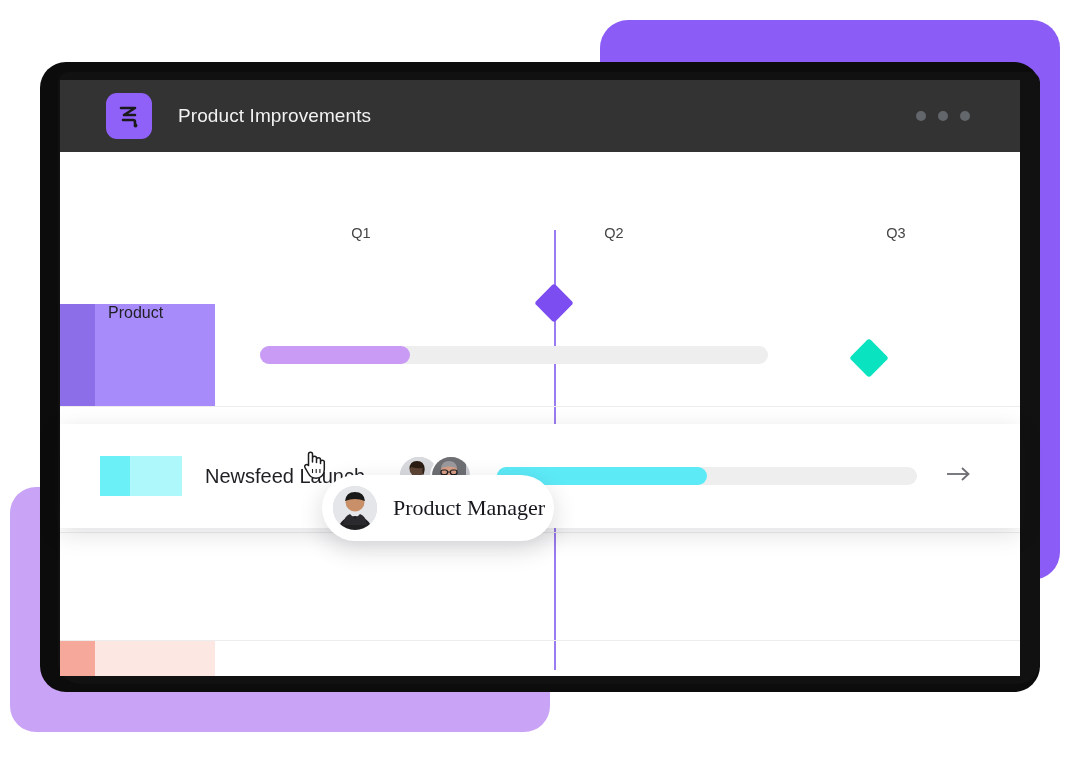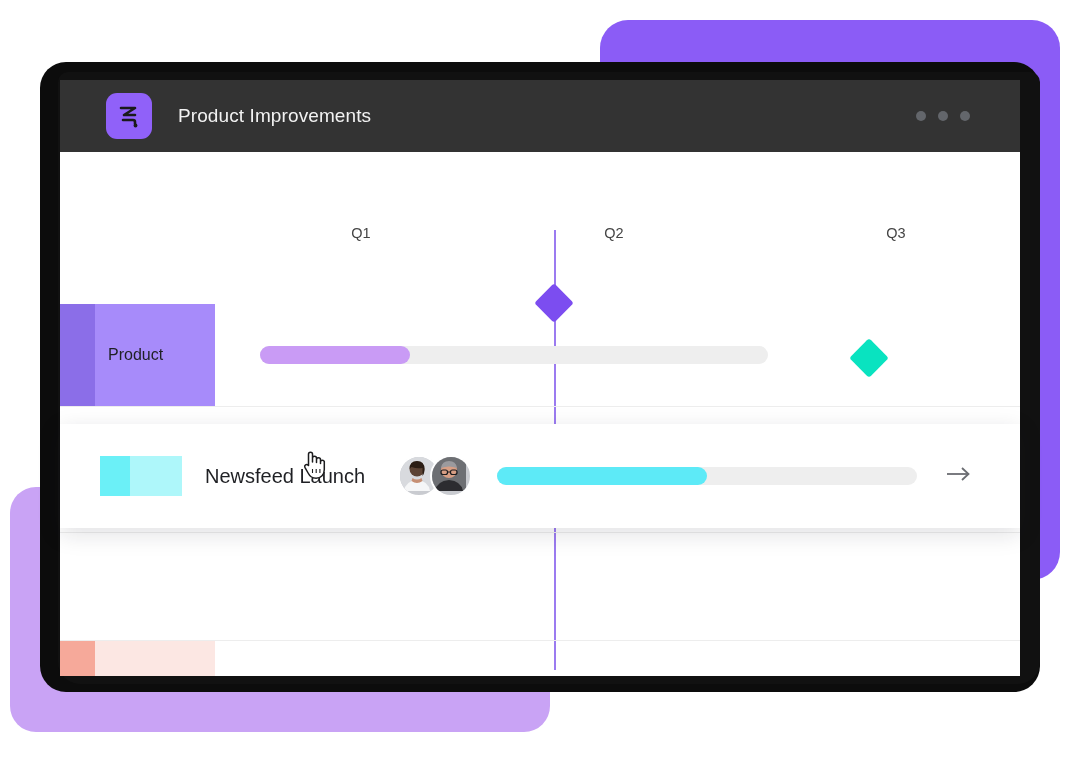--- a/index.html
+++ b/index.html
@@ -65,21 +65,21 @@
   .q-label{
     position:absolute;top:33px;font-size:14.5px;color:#444;transform:translateX(-50%);
   }
 
   
   .row{position:absolute;left:0;width:960px;}
   .row-sep{position:absolute;left:0;width:960px;height:1px;background:#ededed;}
 
   .row-label{
     position:absolute;left:0;top:0;width:155px;height:100%;
-    display:flex;align-items:center;
+    display:flex;align-items:flex-start;
   }
   .row-strip{position:absolute;left:0;top:0;width:35px;height:100%;}
   .row-chip{position:absolute;left:35px;top:0;width:120px;height:100%;}
   .row-label-text{
     position:relative;z-index:2;margin-left:48px;font-size:16px;color:#1f2024;
   }
 
   .track{
     position:absolute;height:18px;border-radius:9px;background:#eeeeee;top:50%;
     transform:translateY(-50%);
@@ -238,20 +238,32 @@
     <div class="bar" style="left:437px;width:210px;background:#5DEAF7;"></div>
 
     <span class="nf-arrow">
       <svg width="26" height="16" viewBox="0 0 26 16">
         <line x1="1" y1="8" x2="22" y2="8" stroke="#6b6d72" stroke-width="1.8"></line>
         <polyline points="16,2 22.5,8 16,14" fill="none" stroke="#6b6d72" stroke-width="1.8"></polyline>
       </svg>
     </span>
   </div>
 
+  <div class="pm-tooltip">
+    <span class="pm-avatar">
+      <svg width="44" height="44" viewBox="0 0 44 44">
+        <rect width="44" height="44" fill="#e4e6ea"></rect>
+        <path d="M5 44 q2 -13 17 -14 q15 1 17 14 z" fill="#1f1f22"></path>
+        <circle cx="22" cy="16" r="9.5" fill="#c98f68"></circle>
+        <path d="M12 15 q1 -9 10 -9 q9 0 10 9 q-10 -4 -20 0 z" fill="#191919"></path>
+        <path d="M17 28 l5 5 l5 -5 q6 2 7 11 l-24 0 q1 -9 7 -11 z" fill="#2a2a2e"></path>
+      </svg>
+    </span>
+    <span class="pm-text">Product Manager</span>
+  </div>
 
   <span class="cursor">
     <svg width="28" height="32" viewBox="0 0 28 32">
       <path d="M8.5 17.5 V6.2 a2 2 0 0 1 4 0 V14 V10.2 a2 2 0 0 1 4 0 V14.5 V11.8 a2 2 0 0 1 4 0 V15.5 V13.6 a2 2 0 0 1 3.8 0 V21.5 c0 5.2 -3.2 8.8 -8.2 8.8 c-4.6 0 -6.4 -2.1 -8 -5.3 l-3.2 -5.6 a2 2 0 0 1 3.2 -2.3 z" fill="#ffffff" stroke="#1c1c1e" stroke-width="1.5" stroke-linejoin="round"></path>
       <line x1="12.5" y1="21" x2="12.5" y2="25" stroke="#1c1c1e" stroke-width="1.1"></line>
       <line x1="16.2" y1="21" x2="16.2" y2="25" stroke="#1c1c1e" stroke-width="1.1"></line>
       <line x1="19.9" y1="21" x2="19.9" y2="25" stroke="#1c1c1e" stroke-width="1.1"></line>
     </svg>
   </span>
 

